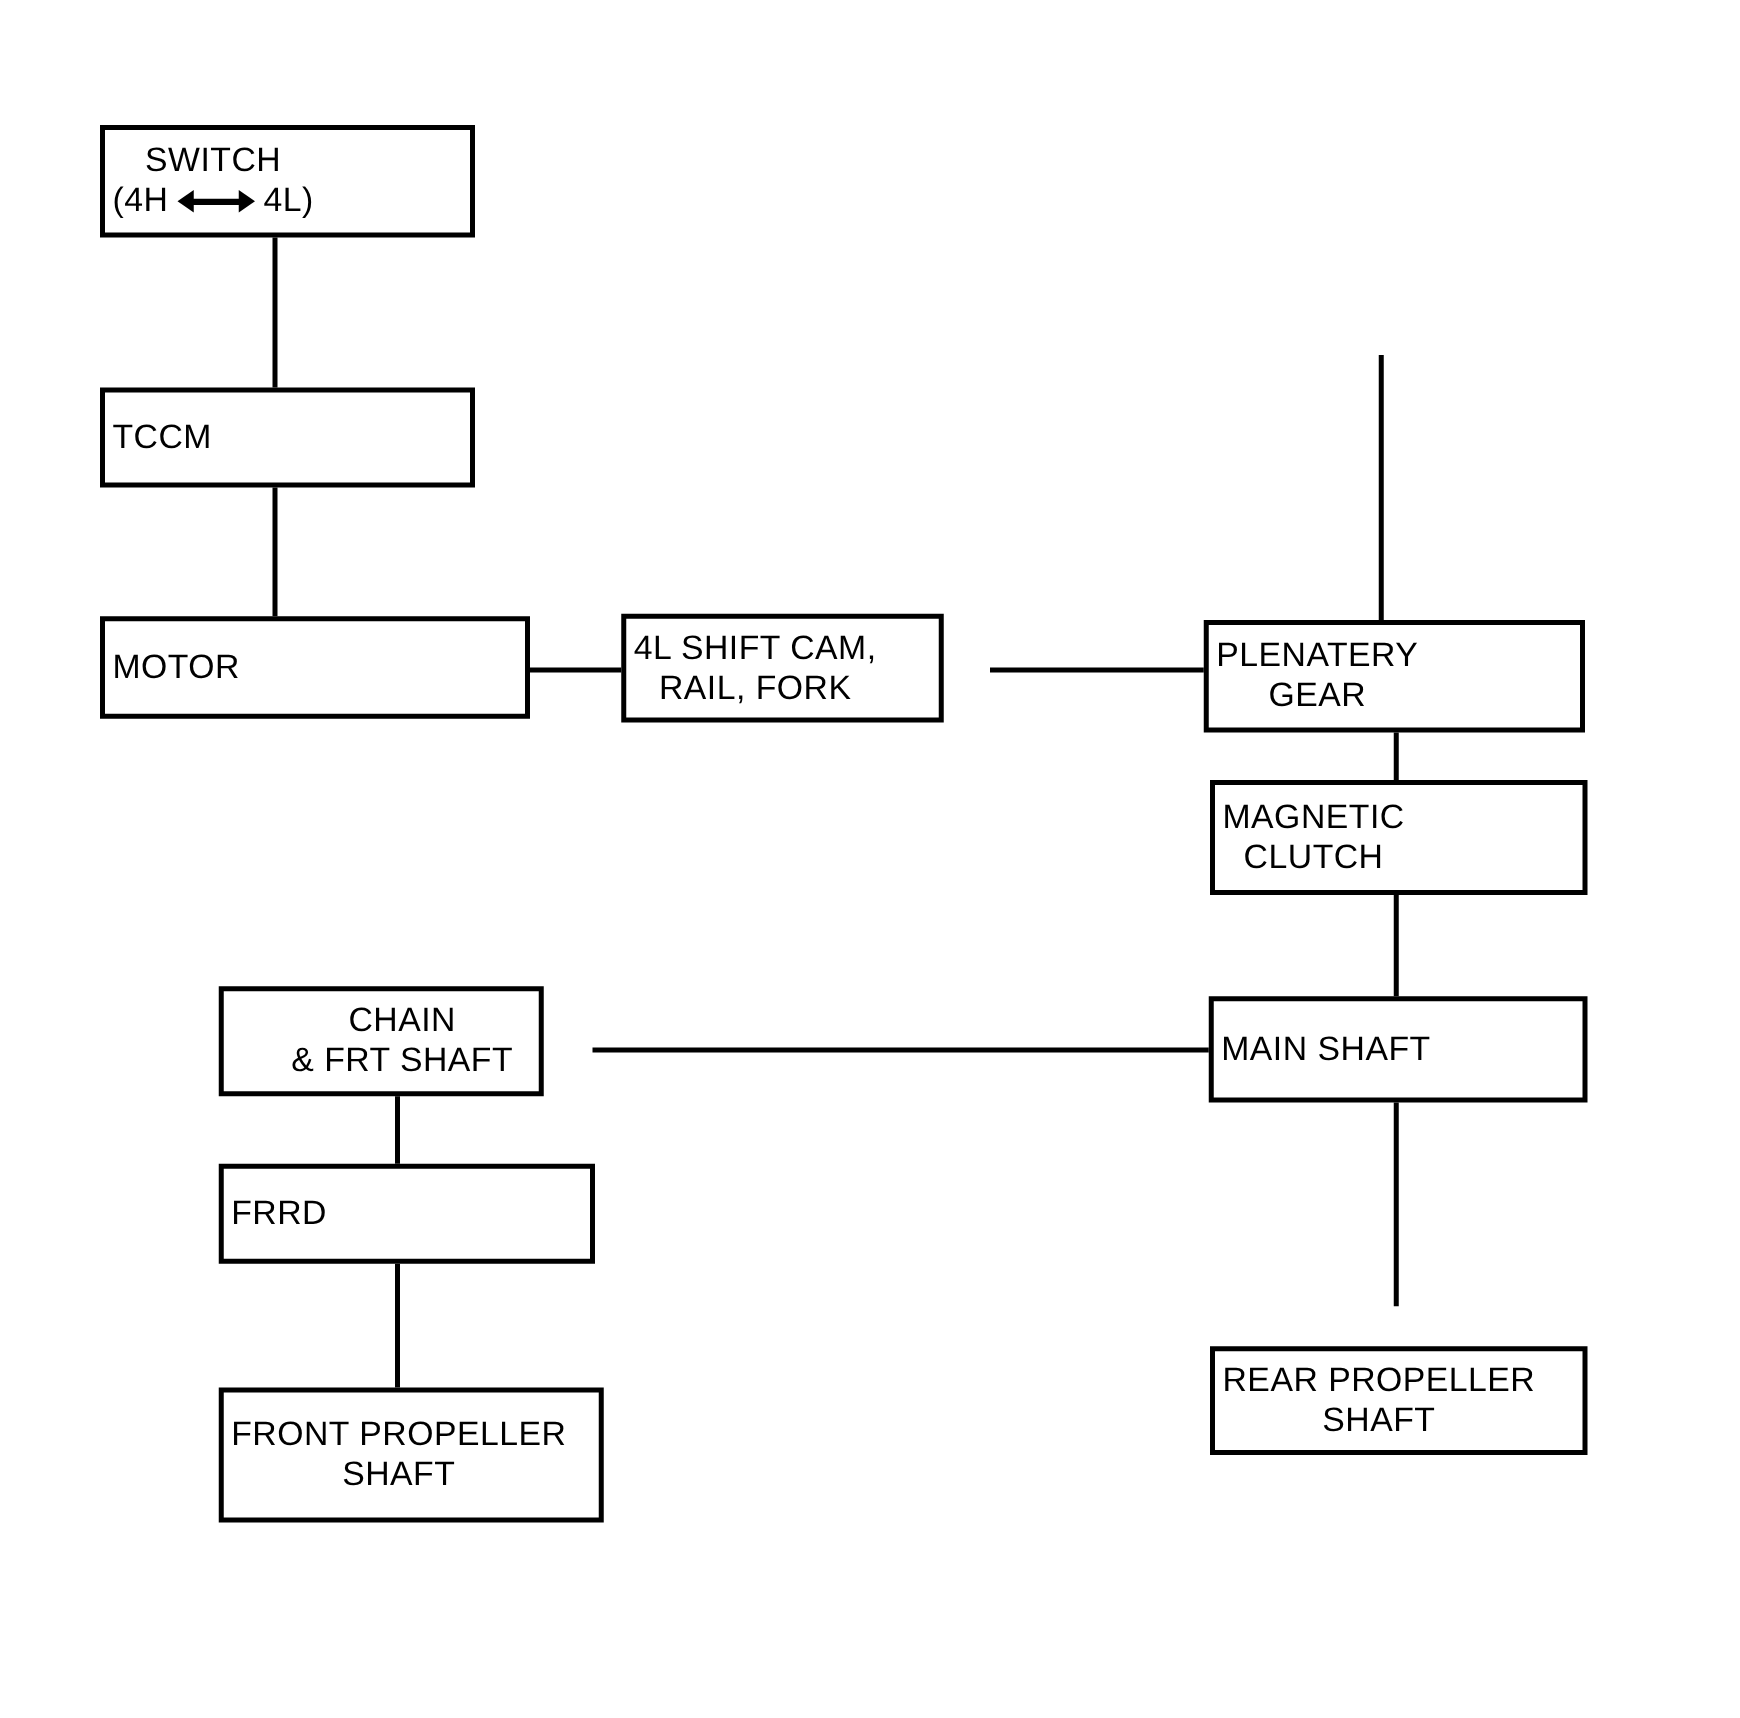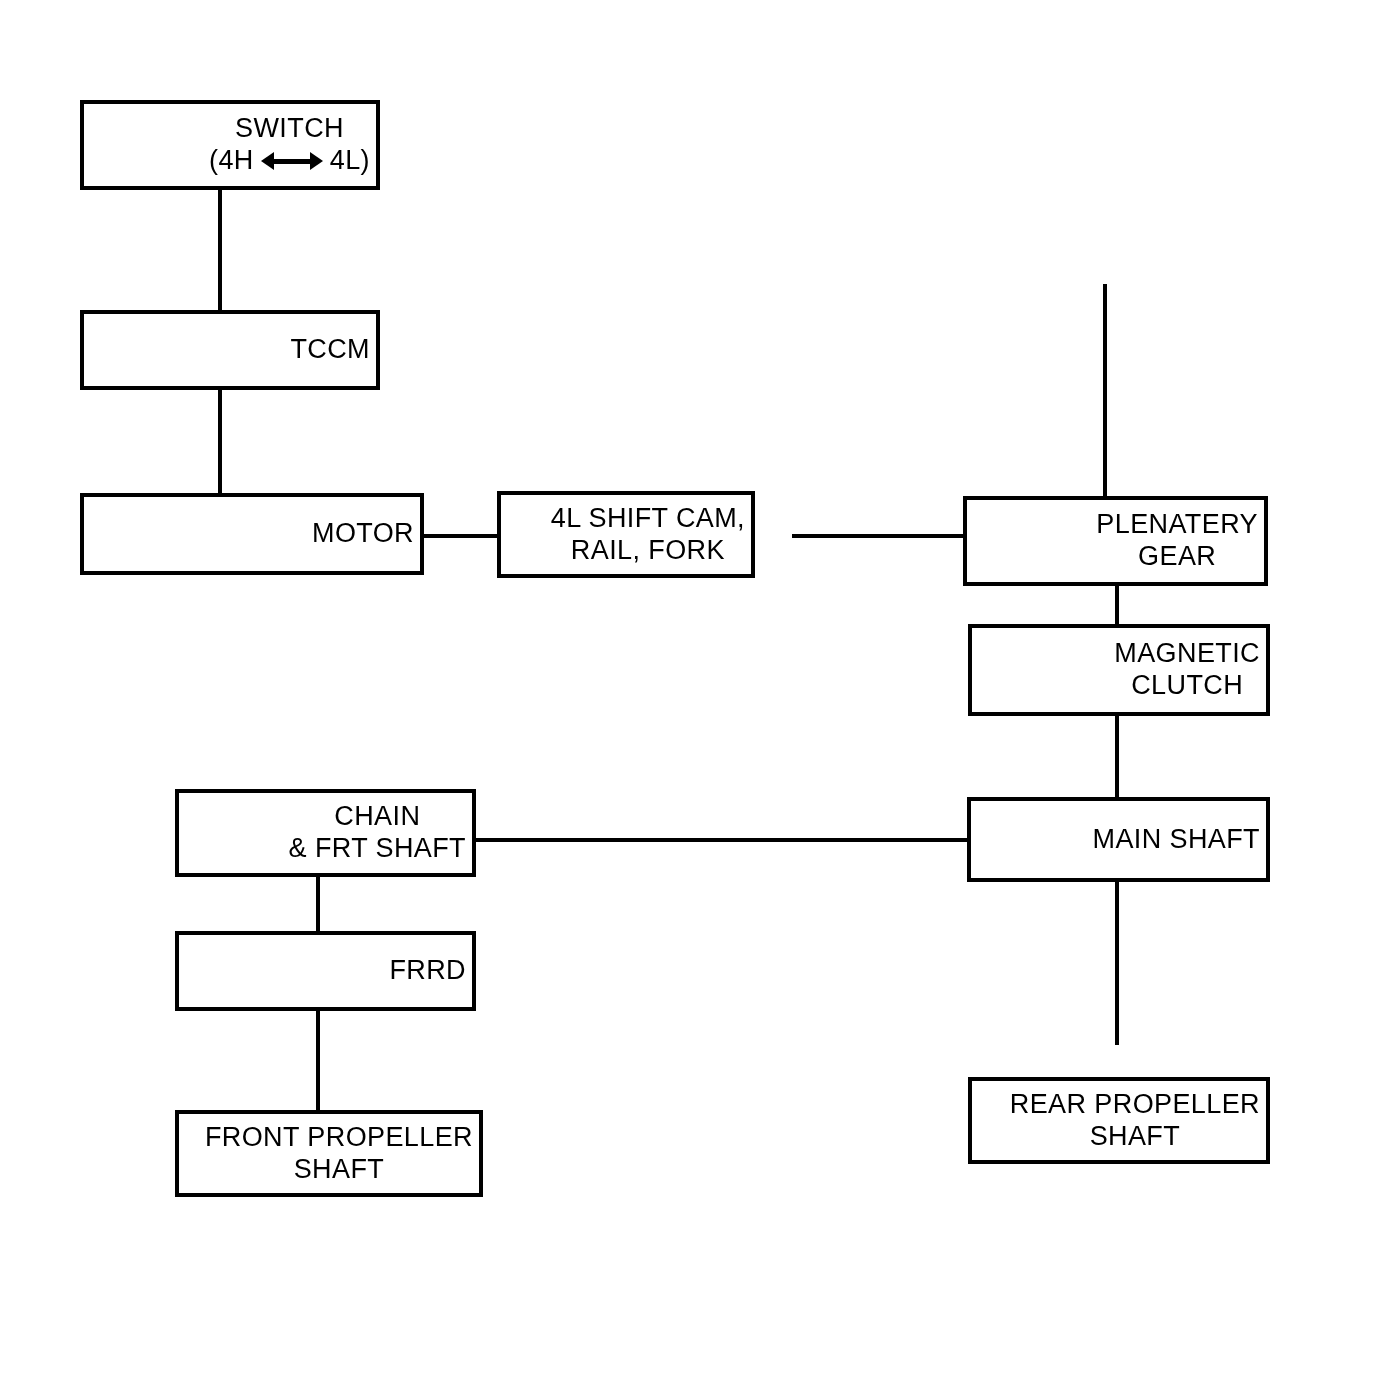--- a/index.html
+++ b/index.html
@@ -15,21 +15,21 @@
     overflow: hidden;
     font-family: "Liberation Sans", sans-serif;
   }
   .node {
     position: absolute;
     box-sizing: border-box;
     border: 4px solid #000000;
     background: #ffffff;
     display: flex;
     align-items: center;
-    justify-content: flex-end;
+    justify-content: flex-start;
     text-align: center;
     z-index: 3;
   }
   .node .label {
     font-size: 27px;
     line-height: 1.18;
     letter-spacing: 0.4px;
     color: #000000;
     white-space: pre-line;
     padding: 0 6px;
@@ -134,27 +134,27 @@
 
   <div class="node" style="left: 967px; top: 797px; width: 303px; height: 85px;">
     <div class="label">MAIN SHAFT</div>
   </div>
 
   <div class="node" style="left: 968px; top: 1043px; width: 302px; height: 87px; margin-top: 34px;">
     <div class="label">REAR PROPELLER
 SHAFT</div>
   </div>
 
-  <div class="node" style="left: 175px; top: 789px; width: 301px; height: 88px;">
+  <div class="node" style="left: 175px; top: 789px; width: 260px; height: 88px; padding-left: 48px;">
     <div class="label">CHAIN
 &amp; FRT SHAFT</div>
   </div>
 
   <div class="node" style="left: 175px; top: 931px; width: 301px; height: 80px;">
     <div class="label">FRRD</div>
   </div>
 
-  <div class="node" style="left: 175px; top: 1110px; width: 308px; height: 87px;">
+  <div class="node" style="left: 175px; top: 1110px; width: 308px; height: 108px;">
     <div class="label">FRONT PROPELLER
 SHAFT</div>
   </div>
 
 </div>
 
 </body></html>

